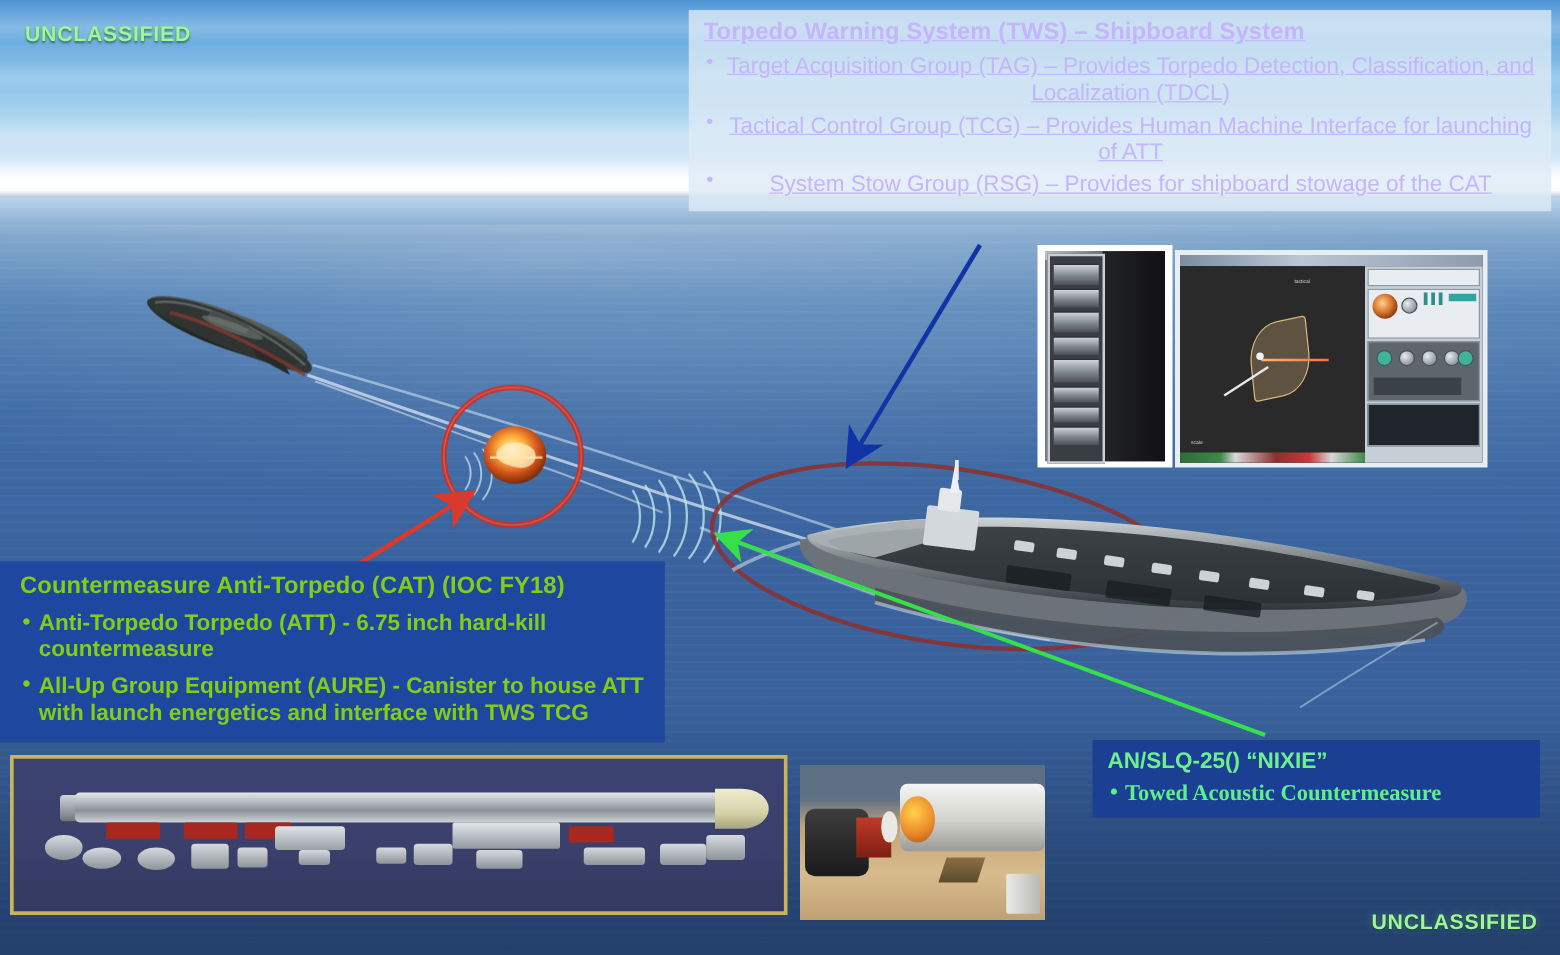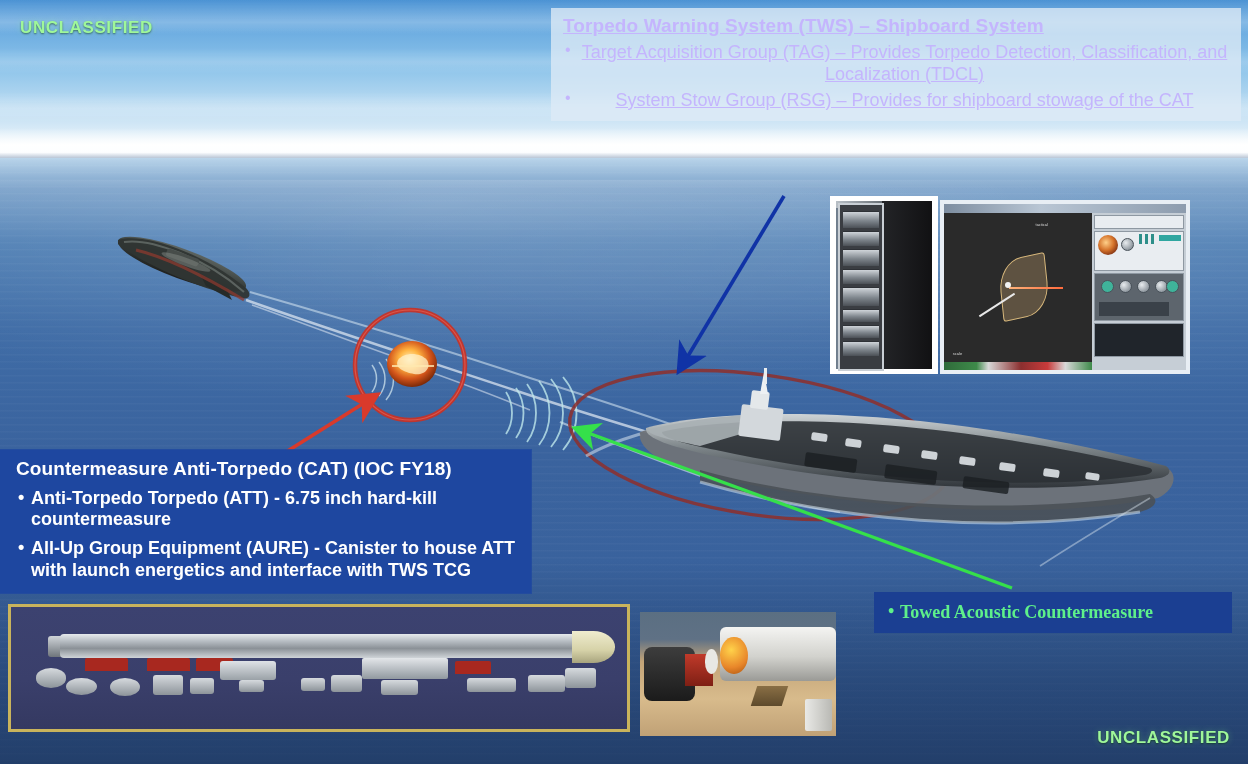--- a/index.html
+++ b/index.html
@@ -67,21 +67,21 @@
     font-size:18px;line-height:1.18;margin-top:5px;padding-left:15px;position:relative;text-align:center;
   }
   #tws-box li:before{
     content:"\2022";position:absolute;left:2px;top:-1px;font-size:16px;
   }
 
   #cat-box{
     left:0px;top:450px;width:531px;
     background:#1e47a0;
     padding:8px 10px 12px 16px;
-    color:#ffffff;
+    color:#84cc16;
     box-shadow:0 0 0 1px rgba(30,71,160,.8);
   }
   #cat-box .hdr{font-size:19px;font-weight:bold;line-height:1.2;letter-spacing:.1px;}
   #cat-box ul{margin:0;padding:0;list-style:none;}
   #cat-box li{
     font-size:18px;line-height:1.2;margin-top:7px;padding-left:15px;position:relative;font-weight:bold;
   }
   #cat-box li:before{content:"\2022";position:absolute;left:2px;top:-1px;}
 
   #nixie-box{
@@ -377,33 +377,35 @@
       <div class="nx-orange"></div>
       <div class="nx-stand"></div>
       <div class="nx-cup"></div>
     </div>
   </div>
 
   <div class="callout" id="tws-box">
     <div class="hdr">Torpedo Warning System (TWS) – Shipboard System</div>
     <ul>
       <li>Target Acquisition Group (TAG) – Provides Torpedo Detection, Classification, and Localization (TDCL)</li>
+      <li>Tactical Control Group (TCG) – Provides Human Machine Interface for launching of ATT</li>
       <li>System Stow Group (RSG) – Provides for shipboard stowage of the CAT</li>
     </ul>
   </div>
 
   <div class="callout" id="cat-box">
     <div class="hdr">Countermeasure Anti-Torpedo (CAT) (IOC FY18)</div>
     <ul>
       <li>Anti-Torpedo Torpedo (ATT) - 6.75 inch hard-kill countermeasure</li>
       <li>All-Up Group Equipment (AURE) - Canister to house ATT with launch energetics and interface with TWS TCG</li>
     </ul>
   </div>
 
   <div class="callout" id="nixie-box">
+    <div class="hdr">AN/SLQ-25() “NIXIE”</div>
     <ul>
       <li>Towed Acoustic Countermeasure</li>
     </ul>
   </div>
 
   <div class="classif" id="classif-top">UNCLASSIFIED</div>
   <div class="classif" id="classif-bottom">UNCLASSIFIED</div>
 
 </div>
 

